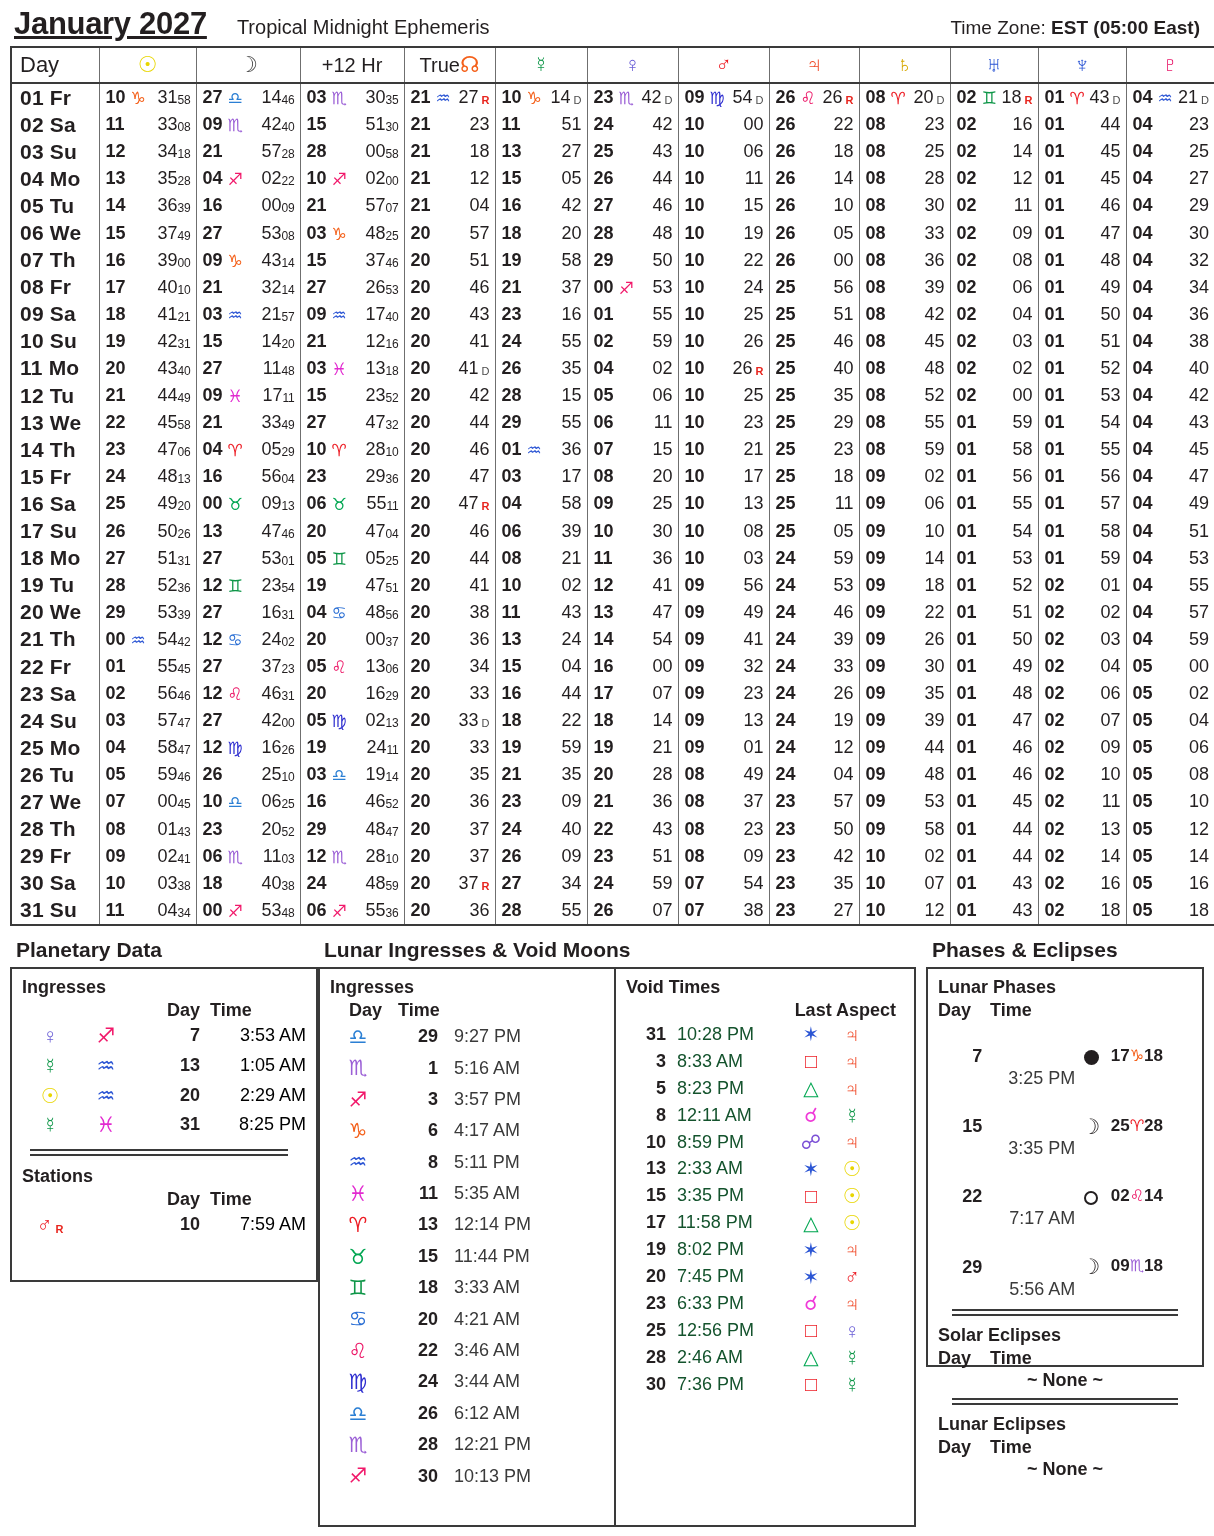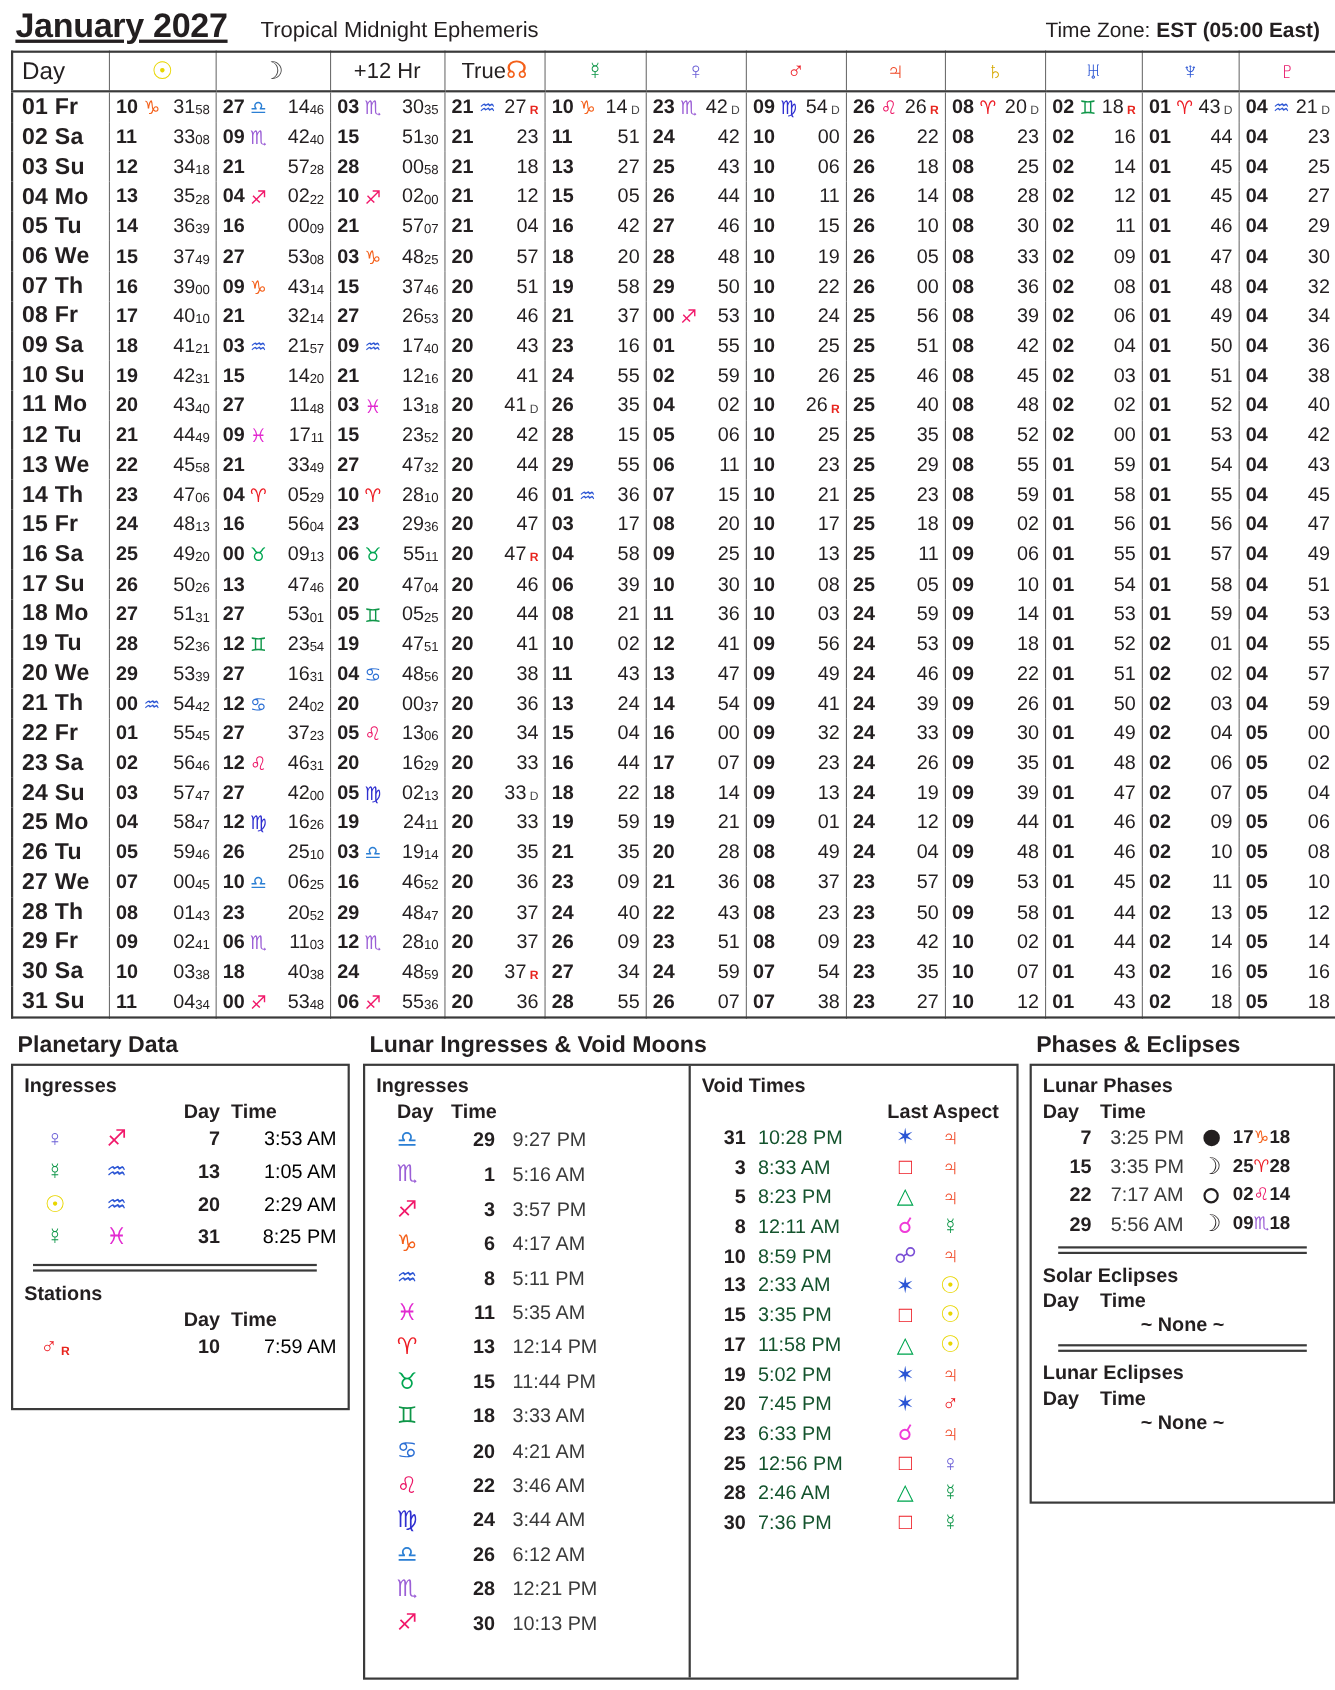--- a/index.html
+++ b/index.html
@@ -56,21 +56,21 @@
   .c-jup{color:#f04a28;} .c-sat{color:#d6a800;} .c-ura{color:#2b55d4;}
   .c-nep{color:#2b55d4;} .c-plu{color:#e8186a;}
 
   
   .bottom{display:flex;margin-top:12px;align-items:flex-start;}
   .sect{display:flex;flex-direction:column;}
   .sect-title{font-size:21px;font-weight:bold;padding:0 0 5px 6px;}
   .panel{border:2px solid #3a3a3a;background:#fff;box-sizing:border-box;}
 
   .col-pd{width:316px;}
-  .col-li{width:664px;margin-left:12px;}
+  .col-li{width:664px;}
   .col-pe{width:278px;margin-left:10px;}
 
   .pd-panel{height:315px;padding:8px 10px 0 10px;}
   .li-panel{height:560px;display:flex;padding:0;}
   .pe-panel{height:400px;padding:8px 10px 12px 10px;}
 
   .blk-title{font-size:18px;font-weight:bold;margin-bottom:2px;}
 
   
   .pd-head{display:flex;font-weight:bold;font-size:18px;}
@@ -101,21 +101,21 @@
   .vt-row .t{width:112px;text-align:left;padding-left:11px;color:#14532d;}
   .vt-row .a{width:44px;text-align:center;font-size:20px;line-height:1;}
   .vt-row .pl{width:38px;text-align:center;font-size:21px;line-height:1;}
 
   
   .ph-head{display:flex;font-weight:bold;font-size:18px;}
   .ph-head .hd{width:52px;text-align:left;}
   .ph-head .ht{width:70px;text-align:left;}
   .ph-row{display:flex;align-items:center;font-size:18px;line-height:1.46;}
   .ph-row .d{width:48px;text-align:right;font-weight:bold;}
-  .ph-row .t{width:92px;text-align:center;padding-left:8px;color:#3a3a3a;}
+  .ph-row .t{width:92px;text-align:right;padding-left:8px;color:#3a3a3a;margin-top:44px;}
   .ph-row .ph{width:34px;text-align:center;font-size:19px;line-height:1;}
   .ph-row .pos{width:88px;text-align:left;font-weight:bold;font-size:17px;padding-left:4px;}
   .ph-row .pos .sg2{font-weight:normal;font-size:16px;}
   .none{font-size:18px;font-weight:bold;text-align:center;padding:1px 0 0 0;}
   .dblrule2{border-top:2px solid #3a3a3a;border-bottom:2px solid #3a3a3a;height:3px;margin:7px 0 9px 14px;width:226px;}
 
   
   .moon-new{display:inline-block;width:15px;height:15px;border-radius:50%;background:#231f20;position:relative;top:2px;}
   .moon-full{display:inline-block;width:14px;height:14px;border-radius:50%;border:2px solid #231f20;box-sizing:border-box;position:relative;top:2px;}
 </style>
@@ -3122,21 +3122,21 @@
                 <span class="pl c-sun">☉</span>
               </div>
               <div class="vt-row">
                 <span class="d">17</span>
                 <span class="t">11:58 PM</span>
                 <span class="a" style="color:#00a651">△</span>
                 <span class="pl c-sun">☉</span>
               </div>
               <div class="vt-row">
                 <span class="d">19</span>
-                <span class="t">5:02 PM</span>
+                <span class="t">8:02 PM</span>
                 <span class="a" style="color:#2b55d4">✶</span>
                 <span class="pl c-jup">♃</span>
               </div>
               <div class="vt-row">
                 <span class="d">20</span>
                 <span class="t">7:45 PM</span>
                 <span class="a" style="color:#2b55d4">✶</span>
                 <span class="pl c-mar">♂</span>
               </div>
               <div class="vt-row">

